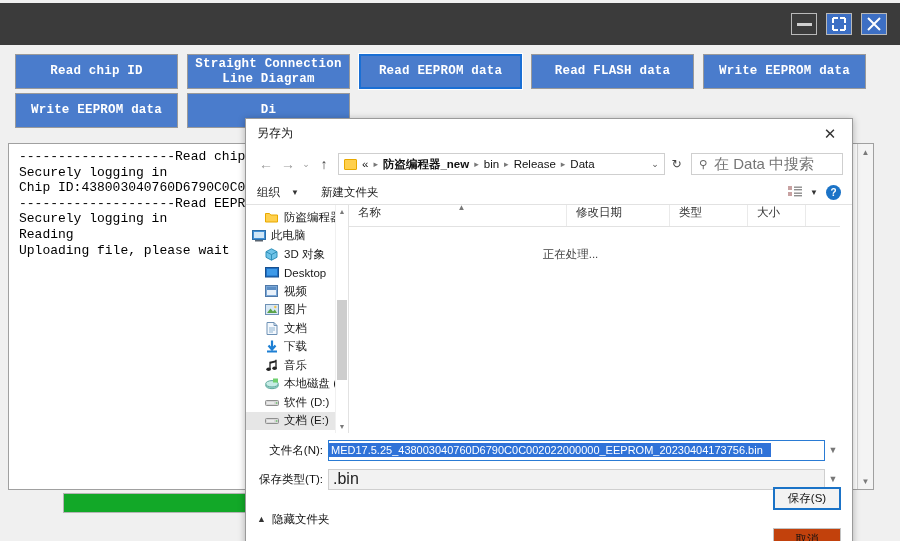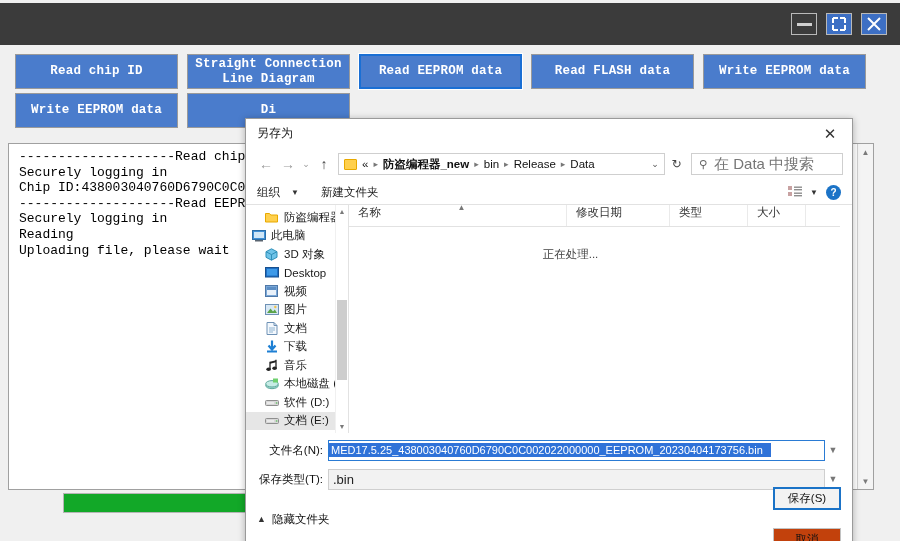--- a/index.html
+++ b/index.html
@@ -153,21 +153,21 @@
     flex:1;height:21px;border:1px solid #2a7bd4;background:#fff;display:flex;align-items:center;box-sizing:border-box;
   }
   .fname-val{
     background:#2f72d8;color:#ffffff;font-size:11px;padding:1px 8px 1px 2px;white-space:nowrap;
     font-family:"Liberation Sans","DejaVu Sans",sans-serif;
   }
   .dd{width:16px;text-align:center;color:#777;font-size:9px;}
   .ftype-input{
     flex:1;height:21px;border:1px solid #cfcfcf;background:#f2f2f2;display:flex;align-items:center;box-sizing:border-box;
   }
-  .ftype-val{font-size:13px;color:#222;padding-left:4px;}
+  .ftype-val{font-size:16px;color:#222;padding-left:4px;}
   .frow2{display:flex;align-items:center;height:40px;margin-top:8px;}
   .hidefold{font-size:11.5px;color:#111;display:flex;align-items:center;gap:6px;}
   .hidefold .chev{font-size:9px;color:#333;}
   .dlg-btns{margin-left:auto;display:flex;gap:18px;flex-direction:column;}
   .dbtn{
     width:68px;height:23px;font-size:11.5px;color:#111;background:#c2410c;
     border:1px solid #c2c2c2;display:flex;align-items:center;justify-content:center;box-sizing:border-box;
   }
   .dbtn.primary{border:2px solid #1b73c7;background:#f3f3f3;}
   .grip{position:absolute;right:3px;bottom:2px;width:10px;height:10px;color:#b4b4b4;font-size:9px;}

